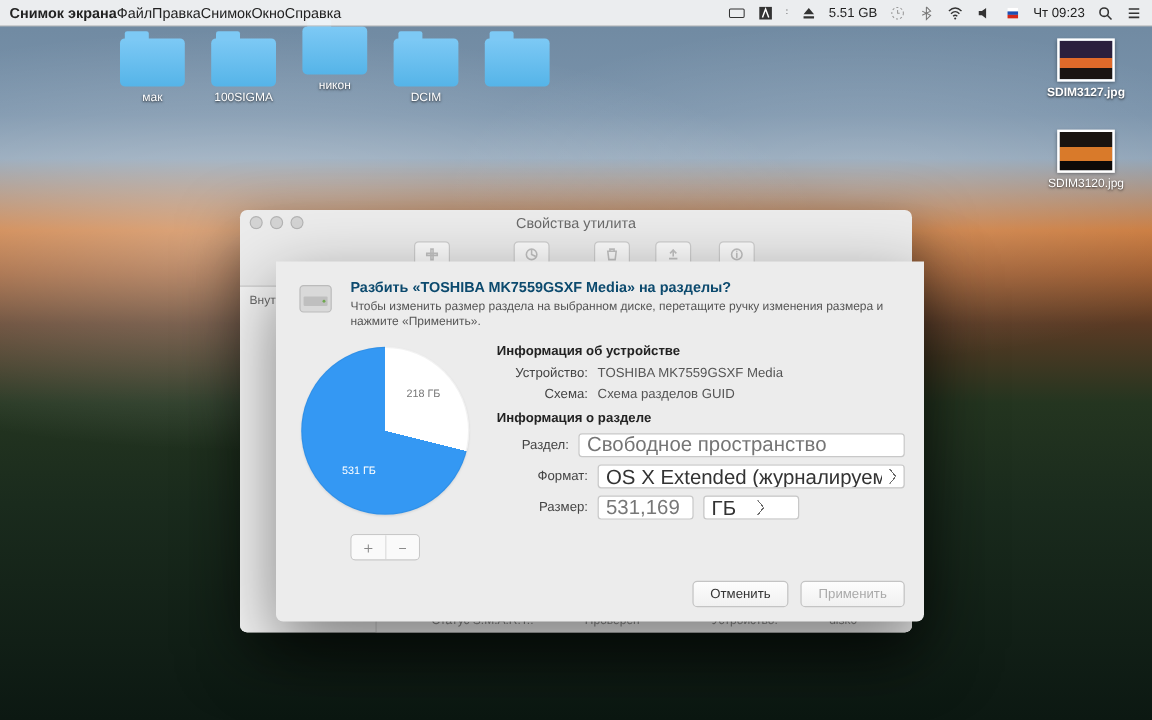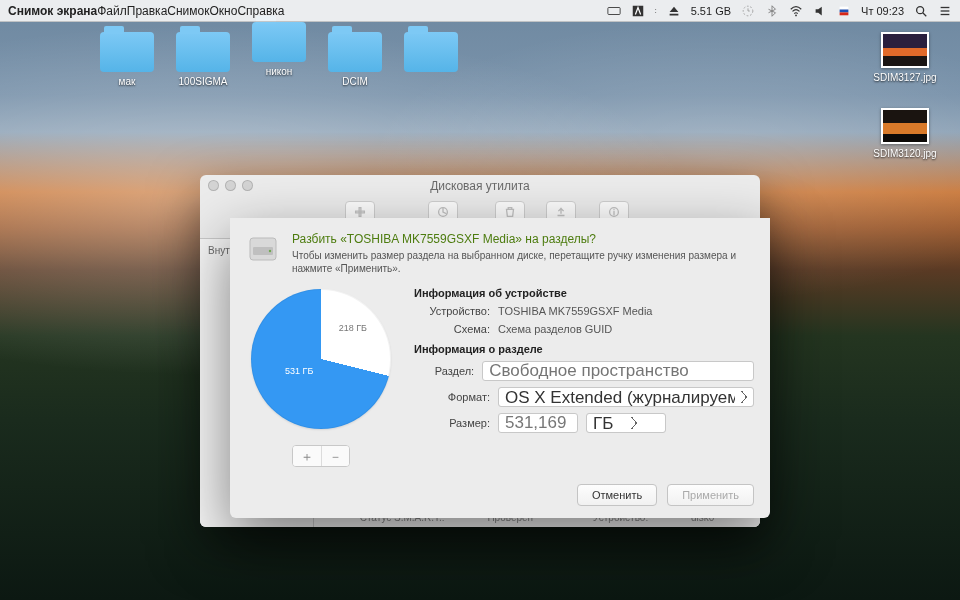--- a/index.html
+++ b/index.html
@@ -76,32 +76,32 @@
   
   .sheet {
     position:absolute; left:230px; top:218px; width:540px; height:300px;
     background:#ececec; border-radius:0 0 6px 6px;
     box-shadow:0 22px 60px rgba(0,0,0,.5);
     z-index:30; padding:14px 16px 12px;
     display:flex; flex-direction:column;
   }
   .sheet-head { display:flex; gap:12px; margin-bottom:10px;}
   .hd-icon { width:34px; height:34px; flex:none; }
-  .sheet-head h3 { font-size:12px; font-weight:400; color:#4d7c0f; margin-bottom:3px;}
+  .sheet-head h3 { font-size:12px; font-weight:700; color:#0c4a6e; margin-bottom:3px;}
   .sheet-head p { font-size:10px; color:#555; line-height:1.3;}
 
   .sheet-body { display:flex; gap:18px; flex:1;}
   .pie-col { width:150px; display:flex; flex-direction:column; align-items:center; justify-content:flex-start; padding-top:4px;}
   .pie { width:140px; height:140px; border-radius:50%; position:relative;
     background: conic-gradient(#fff 0deg 104deg, #3498f3 104deg 360deg);
     box-shadow: inset 0 0 0 1px rgba(0,0,0,.05), 0 1px 2px rgba(0,0,0,.1);
   }
   .pie .lbl { position:absolute; font-size:9px; color:#555; }
   .pie .lbl.free { top:34px; right:24px; color:#777;}
-  .pie .lbl.used { bottom:53px; left:34px; color:#fff;}
+  .pie .lbl.used { bottom:32px; left:34px; color:#fff;}
   .pm-buttons { margin-top:16px; display:flex; border:1px solid #c8c8c8; border-radius:4px; overflow:hidden; background:#fff;}
   .pm-buttons button { width:28px; height:20px; border:none; background:#fafafa; color:#888; font-size:13px; line-height:1;}
   .pm-buttons button + button { border-left:1px solid #dcdcdc; }
 
   .info-col { flex:1; font-size:11px; color:#222;}
   .info-col h4 { font-size:11px; font-weight:600; margin:2px 0 6px;}
   .info-row { display:flex; gap:8px; margin-bottom:6px; align-items:center;}
   .info-row .k { width:76px; text-align:right; color:#444;}
   .info-row .v { flex:1; color:#555;}
   .field { background:#fff; border:1px solid #c8c8c8; border-radius:3px; height:20px; padding:0 6px; font-size:17px; width:100%; color:#777;}
@@ -217,37 +217,37 @@
     <div class="label">никон</div>
   </div>
 <div class="desktop-folder" style="left:320px; top:32px;">
     <div class="foldericon"></div>
     <div class="label">DCIM</div>
   </div>
 <div class="desktop-folder" style="left:396px; top:32px;">
     <div class="foldericon"></div>
   </div>
 
-<div class="desktop-file" style="right:20px; top:32px;">
+<div class="desktop-file" style="right:20px; top:32px;font-weight:bold;">
   <div class="thumb" style="background:linear-gradient(#2a1f3d 0 45%,#e06a2a 45% 70%,#1a1412 70%);"></div>
   <div class="label">SDIM3127.jpg</div>
 </div>
 <div class="desktop-file" style="right:20px; top:108px;">
   <div class="thumb" style="background:linear-gradient(#1a1410 0 40%,#d97a2a 40% 75%,#0d0a08 75%);"></div>
   <div class="label">SDIM3120.jpg</div>
 </div>
 
 <div class="du-window">
   <div class="du-titlebar">
     <div class="traffic">
       <span></span>
       <span></span>
       <span></span>
     </div>
-    <span>Дисковая утилита</span>
+    <span>Свойства утилита</span>
   </div>
   <div class="du-toolbar">
     <div class="du-tb-item">
         <div class="du-tb-btn">
           <svg viewBox="0 0 16 16">
             <path d="M3 7h10v2H3zM7 3h2v10H7z"></path>
           </svg>
         </div>
         <span>Первая помощь</span>
       </div>

